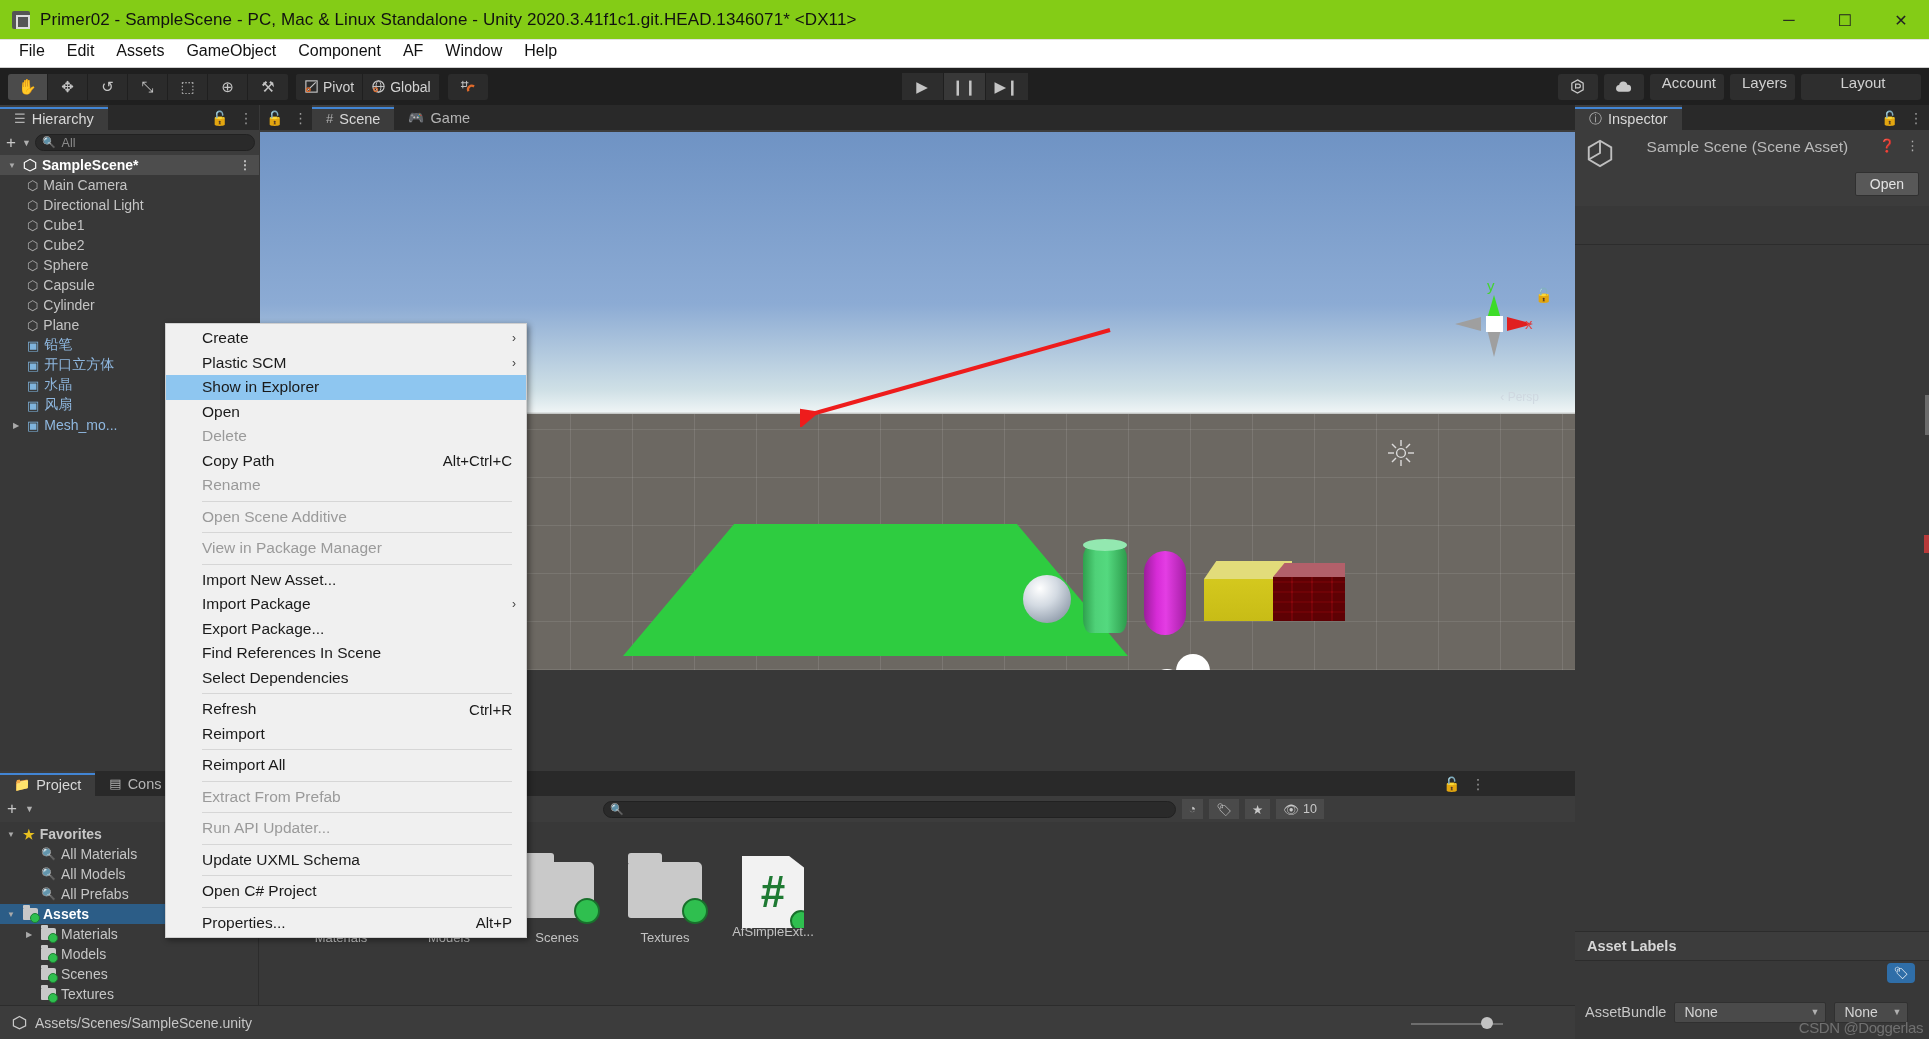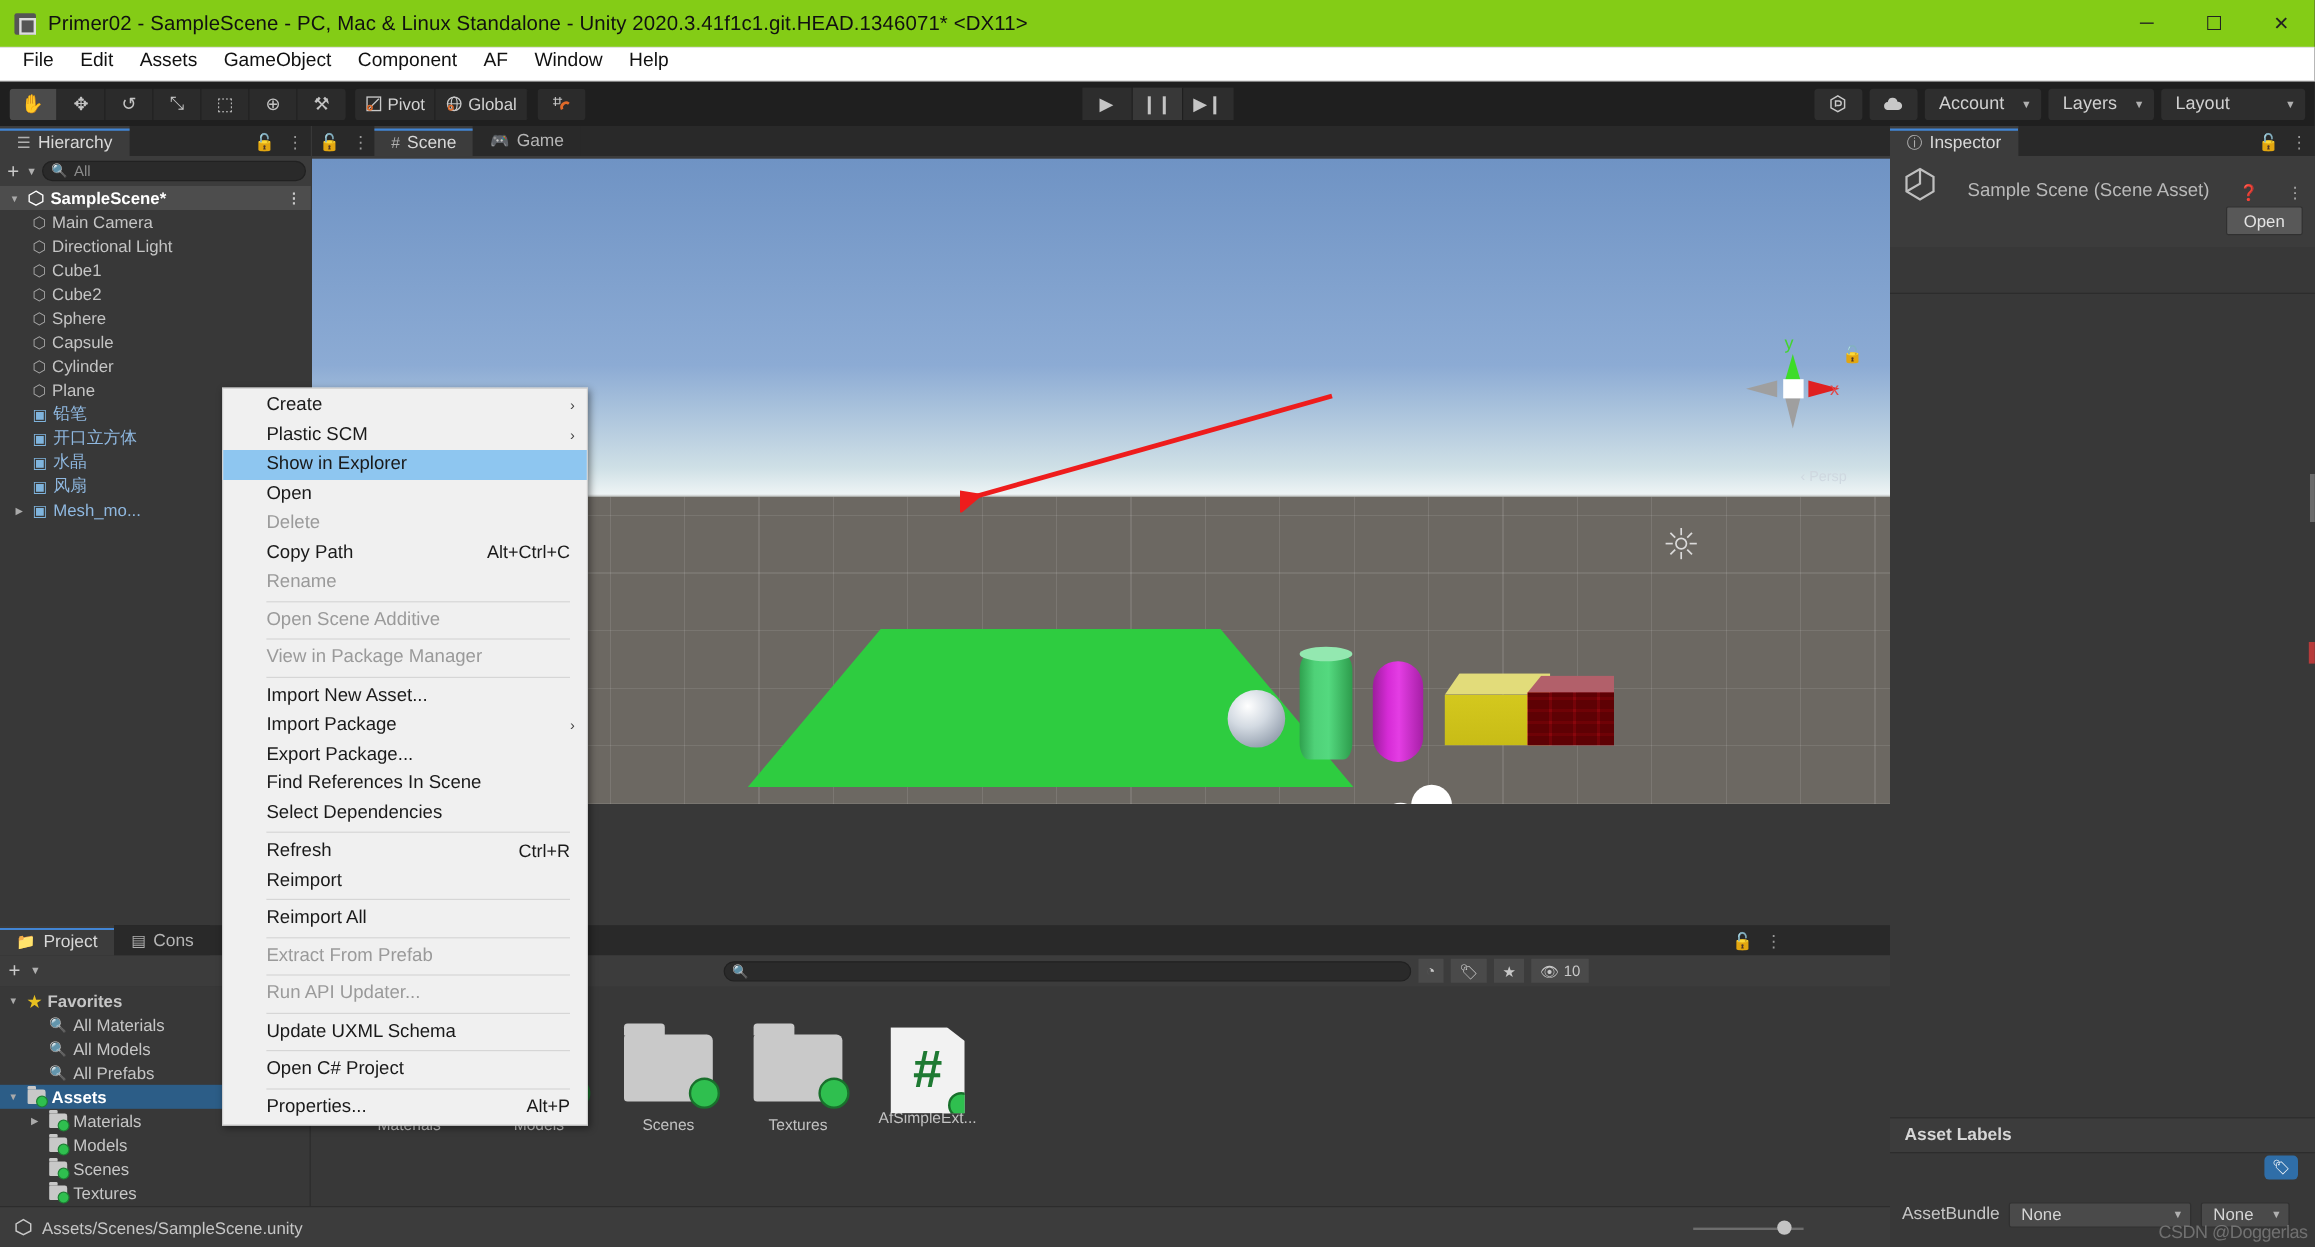--- a/index.html
+++ b/index.html
@@ -33,21 +33,21 @@
   .tbtn:last-child{border-right:none;}
   .pbtn { height:26px; padding:0 8px; display:flex; align-items:center; gap:4px;
     background:#2b2b2b; border-right:1px solid #1f1f1f; color:#d2d2d2; font-size:14px;}
   .playgrp { position:absolute; left:50%; transform:translateX(-50%); display:flex;}
   .playgrp .tbtn { width:42px; height:27px; background:#2d2d2d;}
   .playgrp .tbtn:nth-child(2){background:#383838;}
   .right-grp { margin-left:auto; display:flex; align-items:center; gap:6px;}
   .rbtn { height:26px; min-width:40px; padding:0 9px; background:#2e2e2e; border-radius:3px;
     display:flex;align-items:center;justify-content:center;color:#c8c8c8;font-size:14px;}
   .dropbtn { height:26px; padding:0 8px 0 12px; background:#2e2e2e; border-radius:3px;
-    display:flex;align-items:center;gap:14px;color:#d0d0d0;font-size:15px;}
+    display:flex;align-items:center;gap:14px;color:#d0d0d0;font-size:15px;flex-direction:column;}
   .dropbtn.wide{min-width:120px;justify-content:space-between;}
 
   
   .body { position:absolute; top:105px; left:0; right:0; bottom:0; }
 
   
   .panel { position:absolute; background:#383838; }
   .panel-tabs { height:25px; background:#292929; display:flex; align-items:stretch;
     position:relative;}
   .ptab { display:flex;align-items:center;gap:6px;padding:0 14px; font-size:14.5px;
@@ -168,21 +168,21 @@
     background:#3c3c3c; display:flex; align-items:center; padding:0 12px;
     gap:8px; color:#c6c6c6; font-size:14px; border-top:1px solid #2c2c2c;}
   .slider{ position:absolute; right:72px; bottom:9px; width:92px; height:14px;}
   .slider .line{position:absolute;top:7px;left:0;right:0;height:2px;background:#6d6d6d;}
   .slider .knob{position:absolute;top:1px;right:10px;width:12px;height:12px;border-radius:50%;
     background:#c3c3c3;}
 
   
   #inspector { right:0; top:0; width:354px; bottom:0; background:#383838;}
   .insp-head { background:#3c3c3c; padding:8px 10px 10px 10px; }
-  .insp-title-row{ display:flex; align-items:flex-end; gap:24px; }
+  .insp-title-row{ display:flex; align-items:flex-start; gap:10px; }
   .unity-logo{width:30px;height:30px;color:#bfbfbf;}
   .insp-name{ flex:1; text-align:center; font-size:15.5px; color:#b9b9b9;}
   .iq{color:#b0b0b0;font-size:13px;}
   .open-row{ display:flex; justify-content:flex-end; margin-top:4px;}
   .open-btn{ background:#585858; color:#e3e3e3; font-size:14px; padding:3px 14px;
     border-radius:2px; border:1px solid #303030;}
   .vc-row{ display:flex; align-items:center; margin-top:10px; gap:6px;}
   .vc-dot{width:9px;height:9px;border-radius:50%;background:#2fbf4f;}
   .vc-text{color:#c8c8c8;font-size:14px;}
   .vc-btns{margin-left:auto;display:flex;gap:6px;}
@@ -207,23 +207,23 @@
   .ddl.w1{width:152px;}
   .ddl.w2{width:74px;}
   .insp-scroll{position:absolute;right:0;top:150px;width:4px;height:40px;background:#6b6b6b;}
   .redbar{position:absolute;right:0;top:290px;width:5px;height:18px;background:#b73a3a;}
 
   
   .watermark{position:absolute;right:6px;bottom:3px;color:#8f8f8f;font-size:15px;
     opacity:.65;letter-spacing:-0.4px;}
 
   
-  .ctx { position:absolute; left:165px; top:218px; width:305px; background:#f0f0f0;
+  .ctx { position:absolute; left:165px; top:218px; width:362px; background:#f0f0f0;
     border:1px solid #cfcfcf; box-shadow:2px 2px 6px rgba(0,0,0,.45); z-index:99;
-    padding:2px 0;margin-left:20px; }
+    padding:2px 0; }
   .ci { height:24.5px; display:flex; align-items:center; padding:0 14px 0 36px;
     font-size:15.5px; color:#1a1a1a; position:relative;}
   .ci.dis { color:#9a9a9a; }
   .ci.sel { background:#8ec6f0; }
   .ci .sc { margin-left:auto; font-size:15px; color:#1a1a1a;}
   .ci .sub { position:absolute; right:10px; font-size:12px; color:#444;}
   .csep { height:1px; background:#d6d6d6; margin:3px 14px 3px 36px;}
 </style>
 </head>
 <body>

